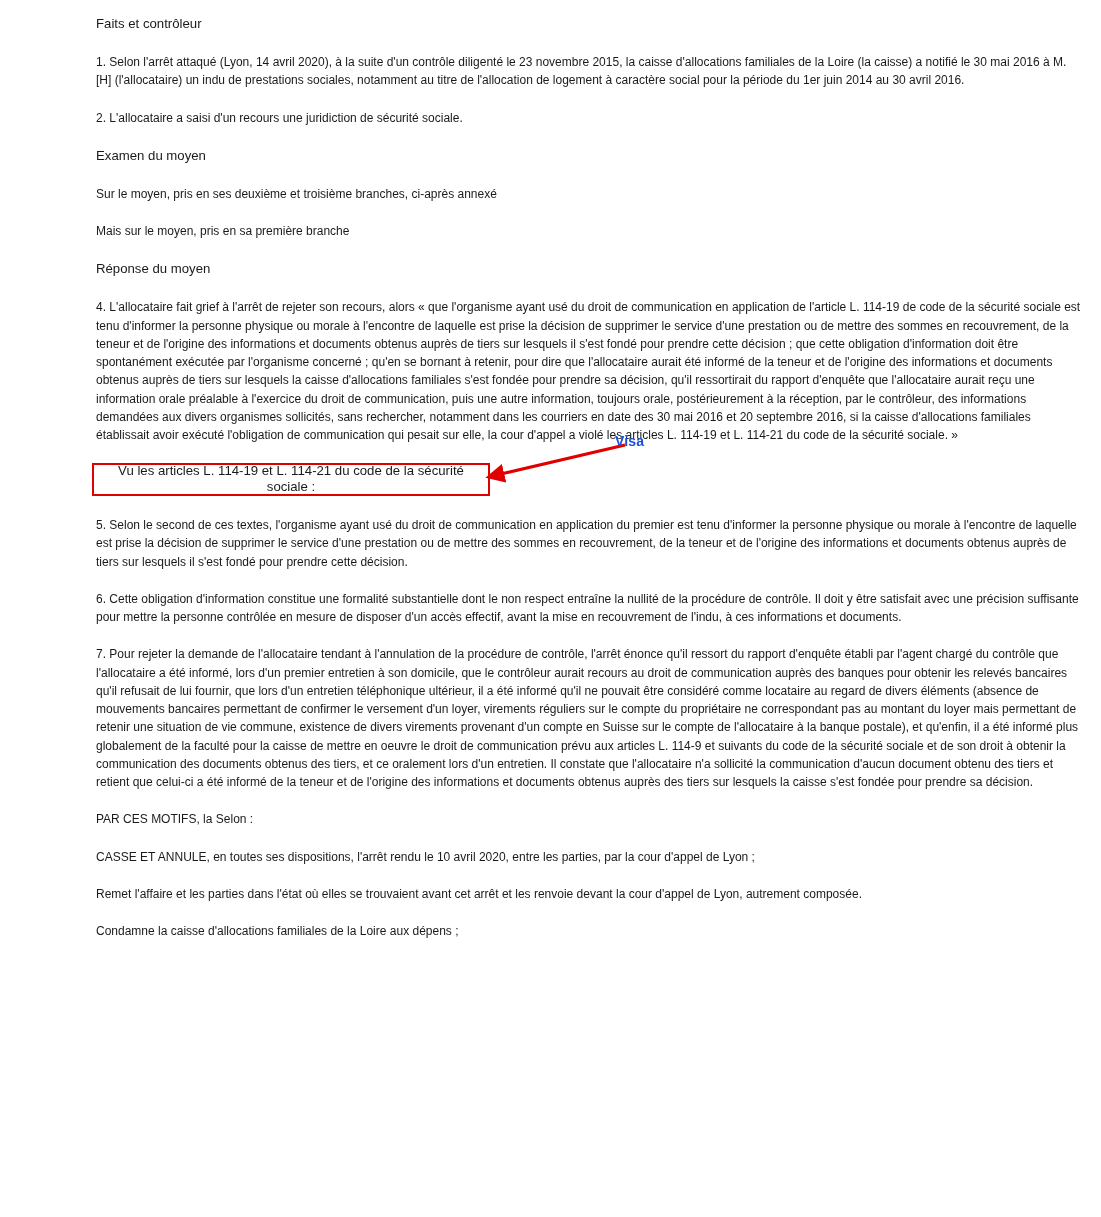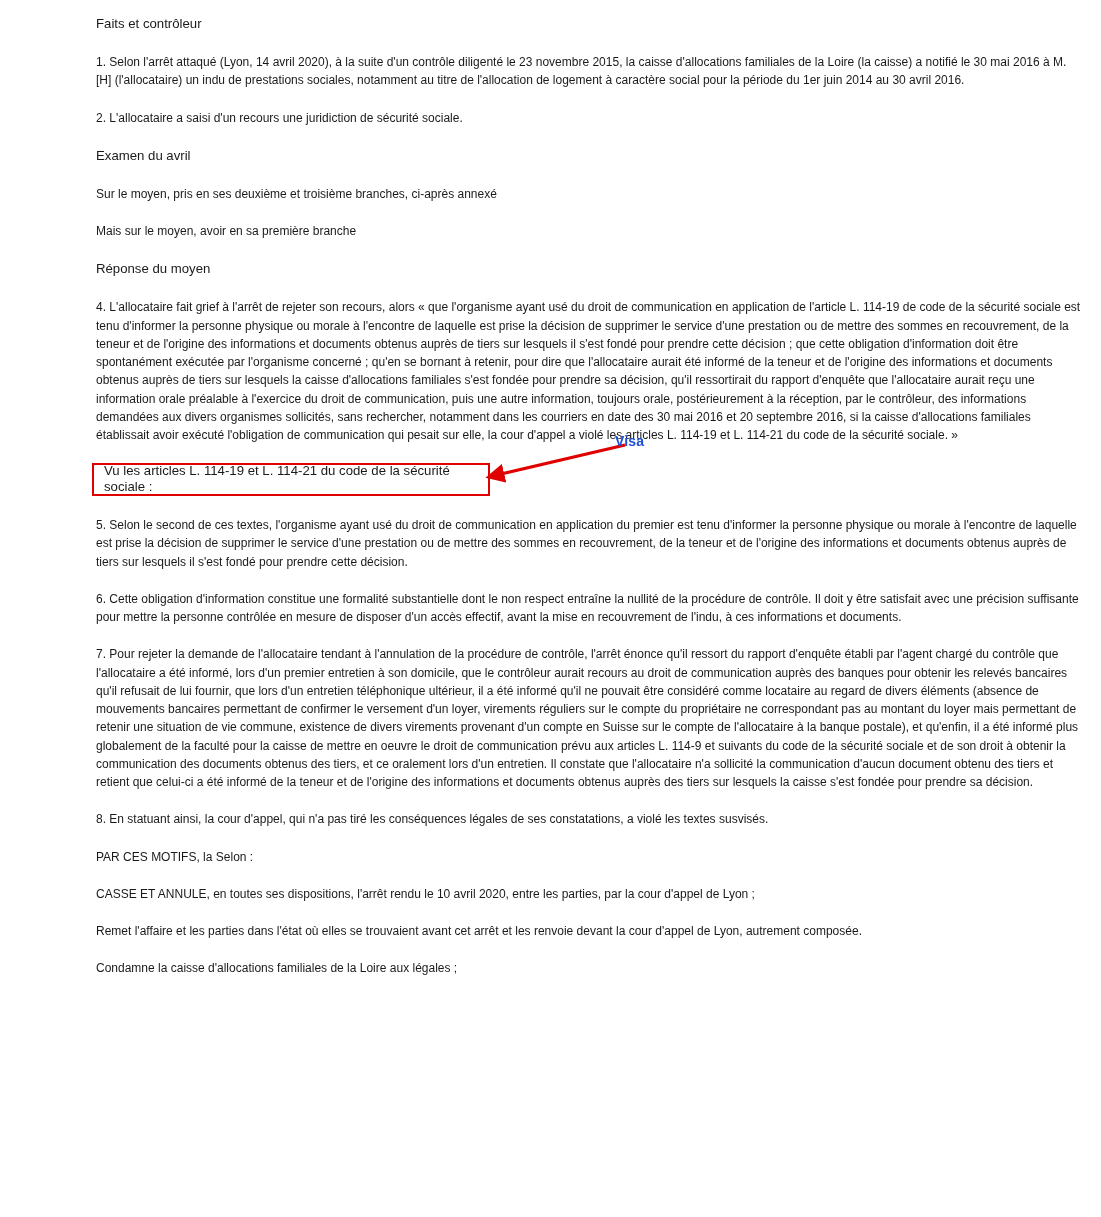--- a/index.html
+++ b/index.html
@@ -48,20 +48,21 @@
     padding: 6px 10px 7px 10px;
     width: 398px;
     height: 33px;
     display: flex;
     align-items: center;
   }
   .visa-box span {
     font-size: 13.2px;
     line-height: 1.2;
     color: #1a1a1a;
+    text-align: center;
   }
   .annotation-label {
     position: absolute;
     left: 519px;
     top: -30px;
     color: #1d4ed8;
     font-weight: bold;
     font-size: 14px;
     letter-spacing: 0.2px;
   }
@@ -79,26 +80,26 @@
 <body>
 
 <div class="page">
 
   <p class="heading">Faits et contrôleur</p>
 
   <p class="para">1. Selon l'arrêt attaqué (Lyon, 14 avril 2020), à la suite d'un contrôle diligenté le 23 novembre 2015, la caisse d'allocations familiales de la Loire (la caisse) a notifié le 30 mai 2016 à M. [H] (l'allocataire) un indu de prestations sociales, notamment au titre de l'allocation de logement à caractère social pour la période du 1er juin 2014 au 30 avril 2016.</p>
 
   <p class="para">2. L'allocataire a saisi d'un recours une juridiction de sécurité sociale.</p>
 
-  <p class="heading">Examen du avril</p>
+  <p class="heading">Examen du moyen</p>
 
   <p class="para">Sur le moyen, pris en ses deuxième et troisième branches, ci-après annexé</p>
 
 
-  <p class="para">Mais sur le moyen, avoir en sa première branche</p>
+  <p class="para">Mais sur le moyen, pris en sa première branche</p>
 
   <p class="heading">Réponse du moyen</p>
 
   <p class="para">4. L'allocataire fait grief à l'arrêt de rejeter son recours, alors « que l'organisme ayant usé du droit de communication en application de l'article L. 114-19 de code de la sécurité sociale est tenu d'informer la personne physique ou morale à l'encontre de laquelle est prise la décision de supprimer le service d'une prestation ou de mettre des sommes en recouvrement, de la teneur et de l'origine des informations et documents obtenus auprès de tiers sur lesquels il s'est fondé pour prendre cette décision ; que cette obligation d'information doit être spontanément exécutée par l'organisme concerné ; qu'en se bornant à retenir, pour dire que l'allocataire aurait été informé de la teneur et de l'origine des informations et documents obtenus auprès de tiers sur lesquels la caisse d'allocations familiales s'est fondée pour prendre sa décision, qu'il ressortirait du rapport d'enquête que l'allocataire aurait reçu une information orale préalable à l'exercice du droit de communication, puis une autre information, toujours orale, postérieurement à la réception, par le contrôleur, des informations demandées aux divers organismes sollicités, sans rechercher, notamment dans les courriers en date des 30 mai 2016 et 20 septembre 2016, si la caisse d'allocations familiales établissait avoir exécuté l'obligation de communication qui pesait sur elle, la cour d'appel a violé les articles L. 114-19 et L. 114-21 du code de la sécurité sociale. »</p>
 
 
   <div class="visa-wrap">
     <div class="visa-box">
       <span>Vu les articles L. 114-19 et L. 114-21 du code de la sécurité sociale :</span>
     </div>
@@ -112,23 +113,22 @@
     </svg>
     <div class="annotation-label">Visa</div>
   </div>
 
   <p class="para">5. Selon le second de ces textes, l'organisme ayant usé du droit de communication en application du premier est tenu d'informer la personne physique ou morale à l'encontre de laquelle est prise la décision de supprimer le service d'une prestation ou de mettre des sommes en recouvrement, de la teneur et de l'origine des informations et documents obtenus auprès de tiers sur lesquels il s'est fondé pour prendre cette décision.</p>
 
   <p class="para">6. Cette obligation d'information constitue une formalité substantielle dont le non respect entraîne la nullité de la procédure de contrôle. Il doit y être satisfait avec une précision suffisante pour mettre la personne contrôlée en mesure de disposer d'un accès effectif, avant la mise en recouvrement de l'indu, à ces informations et documents.</p>
 
   <p class="para">7. Pour rejeter la demande de l'allocataire tendant à l'annulation de la procédure de contrôle, l'arrêt énonce qu'il ressort du rapport d'enquête établi par l'agent chargé du contrôle que l'allocataire a été informé, lors d'un premier entretien à son domicile, que le contrôleur aurait recours au droit de communication auprès des banques pour obtenir les relevés bancaires qu'il refusait de lui fournir, que lors d'un entretien téléphonique ultérieur, il a été informé qu'il ne pouvait être considéré comme locataire au regard de divers éléments (absence de mouvements bancaires permettant de confirmer le versement d'un loyer, virements réguliers sur le compte du propriétaire ne correspondant pas au montant du loyer mais permettant de retenir une situation de vie commune, existence de divers virements provenant d'un compte en Suisse sur le compte de l'allocataire à la banque postale), et qu'enfin, il a été informé plus globalement de la faculté pour la caisse de mettre en oeuvre le droit de communication prévu aux articles L. 114-9 et suivants du code de la sécurité sociale et de son droit à obtenir la communication des documents obtenus des tiers, et ce oralement lors d'un entretien. Il constate que l'allocataire n'a sollicité la communication d'aucun document obtenu des tiers et retient que celui-ci a été informé de la teneur et de l'origine des informations et documents obtenus auprès des tiers sur lesquels la caisse s'est fondée pour prendre sa décision.</p>
 
-  <p class="para">8. En statuant ainsi, la cour d'appel, qui n'a pas tiré les conséquences légales de ses constatations, a violé les textes susvisés.</p>
 
   <p class="para">PAR CES MOTIFS, la Selon :</p>
 
   <p class="para">CASSE ET ANNULE, en toutes ses dispositions, l'arrêt rendu le 10 avril 2020, entre les parties, par la cour d'appel de Lyon ;</p>
 
   <p class="para">Remet l'affaire et les parties dans l'état où elles se trouvaient avant cet arrêt et les renvoie devant la cour d'appel de Lyon, autrement composée.</p>
 
-  <p class="para">Condamne la caisse d'allocations familiales de la Loire aux légales ;</p>
+  <p class="para">Condamne la caisse d'allocations familiales de la Loire aux dépens ;</p>
 
 </div>
 
 </body></html>

